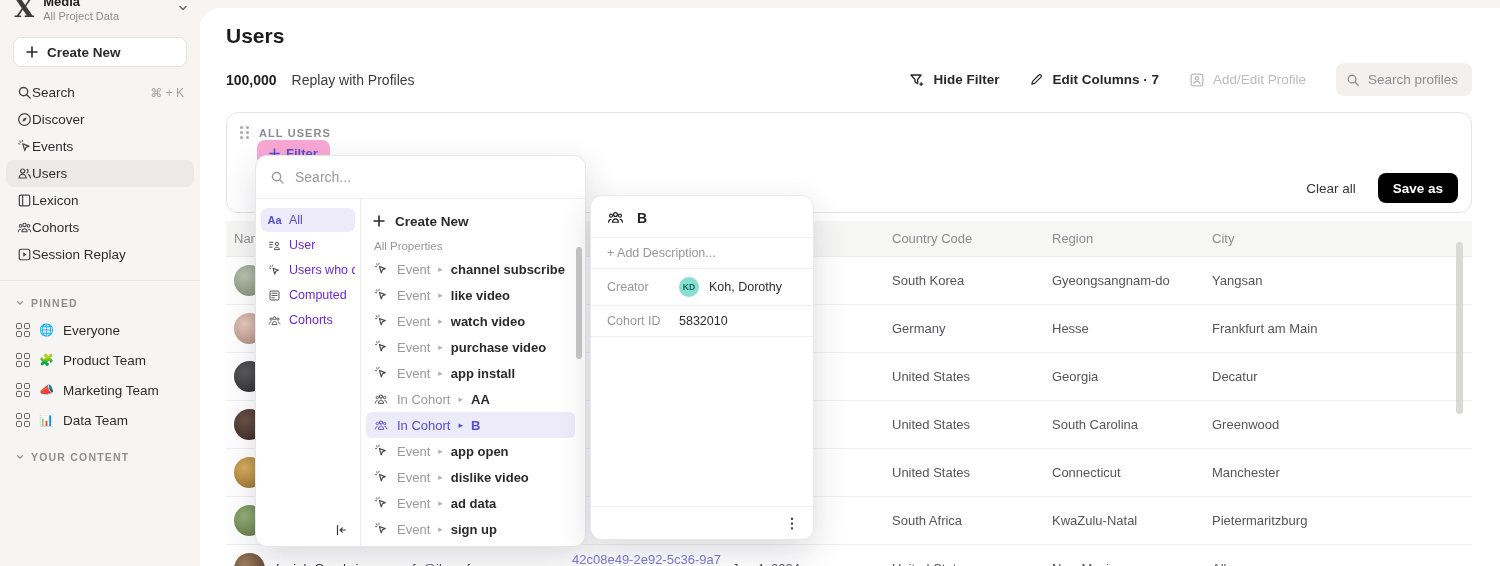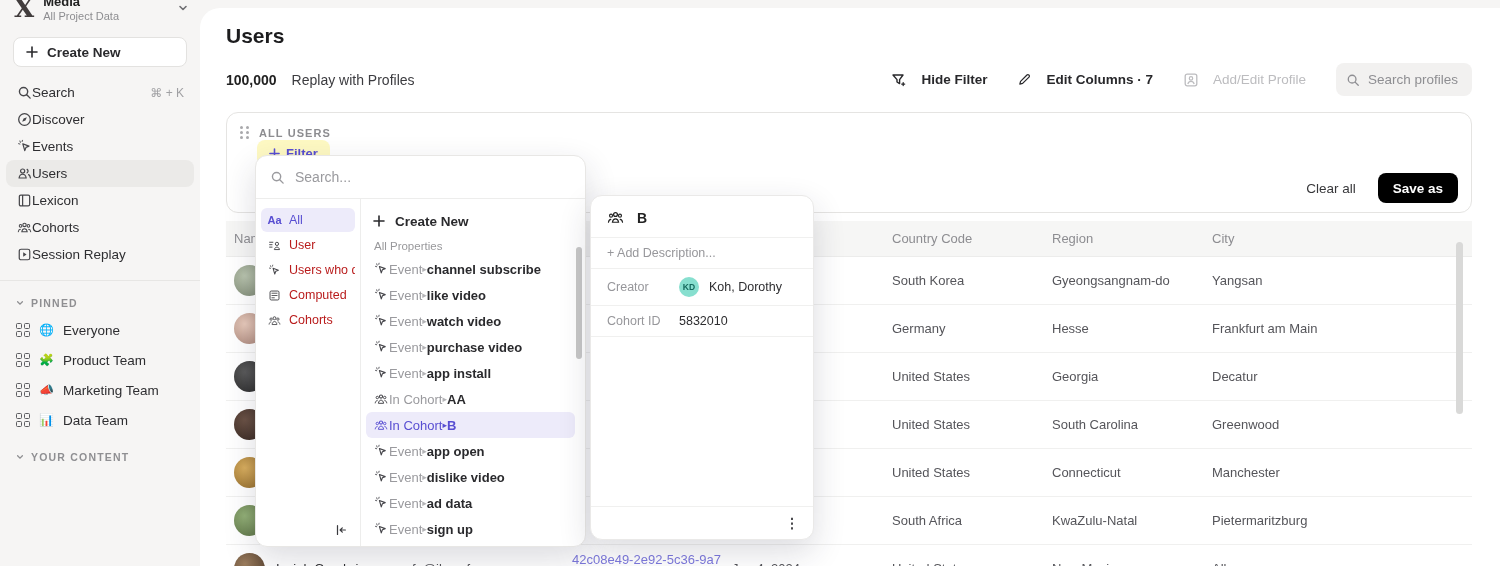--- a/index.html
+++ b/index.html
@@ -27,32 +27,32 @@
   .pin-emoji { font-size:12px; width:15px; text-align:center; }
   .chev { color:#6f6f73; }
 
   
   .main { position:absolute; left:200px; top:8px; width:1300px; height:558px; background:#fff; border-top-left-radius:20px; padding:16px 28px 0 26px; }
   .page-title { font-size:21px; font-weight:bold; color:#1c1c1e; }
   .subrow { display:flex; align-items:center; margin-top:15px; }
   .count { font-size:14px; font-weight:bold; color:#222; }
   .count-cap { font-size:14px; color:#3c3c40; margin-left:15px; }
   .tools { margin-left:auto; display:flex; align-items:center; gap:30px; }
-  .tool-btn { display:flex; align-items:center; gap:14px; font-size:13.5px; color:#28282b; font-weight:bold; cursor:pointer; }
+  .tool-btn { display:flex; align-items:center; gap:8px; font-size:13.5px; color:#28282b; font-weight:bold; cursor:pointer; }
   .tool-btn.disabled { color:#bcbcbf; font-weight:normal; }
   .searchbox { width:136px; height:33px; background:#f2f1f0; border-radius:8px; display:flex; align-items:center; gap:8px; padding:0 10px; color:#8e8e92; }
   .searchbox input { border:none; outline:none; background:transparent; width:100px; font-size:13.5px; font-family:"Liberation Sans",sans-serif; color:#333; }
   .searchbox input::placeholder { color:#8e8e92; }
 
   
   .filter-card { margin-top:16px; height:101px; border:1px solid #e5e4e2; border-radius:12px; position:relative; }
   .group-row { display:flex; align-items:center; gap:10px; padding:13px 0 0 13px; font-size:11px; letter-spacing:1.1px; color:#8c8c90; font-weight:bold; }
   .dots6 { display:grid; grid-template-columns:3px 3px; grid-gap:2px 3px; }
   .dots6 i { width:3px; height:3px; background:#a9a9ac; border-radius:50%; }
-  .filter-btn { position:absolute; left:30px; top:27px; height:27px; background:#fef9c3; color:#584ed2; border-radius:8px; display:flex; align-items:center; gap:6px; padding:0 12px; font-size:13px; font-weight:bold; cursor:pointer; }
+  .filter-btn { position:absolute; left:30px; top:27px; height:27px; background:#f9a8d4; color:#584ed2; border-radius:8px; display:flex; align-items:center; gap:6px; padding:0 12px; font-size:13px; font-weight:bold; cursor:pointer; }
   .card-actions { position:absolute; right:13px; bottom:9px; display:flex; align-items:center; gap:22px; }
   .clear-btn { font-size:13.5px; color:#37373a; cursor:pointer; }
   .save-btn { height:30px; background:#000000; color:#fff; border-radius:8px; display:flex; align-items:center; padding:0 15px; font-size:13.5px; font-weight:bold; cursor:pointer; }
 
   
   .tgrid { display:grid; grid-template-columns:178px 160px 160px 160px 160px 160px 1fr; align-items:center; }
   .thead { margin-top:8px; height:36px; background:#f6f6f5; border-bottom:1px solid #ececeb; color:#8d8d91; font-size:13px; }
   .thead div { padding-left:8px; }
   .trow { height:48px; border-bottom:1px solid #f0f0ef; font-size:13px; color:#55555a; }
   .trow > div { padding-left:8px; }
@@ -61,29 +61,29 @@
   .idcell { color:#7d79dd; line-height:1.25; width:158px; word-break:break-all; }
   .vscroll { position:absolute; right:37px; top:242px; width:7px; height:172px; background:#d9d9d8; border-radius:4px; }
 
   
   .dropdown { position:absolute; left:255px; top:155px; width:331px; height:392px; background:#fff; border:1px solid #e8e7e5; border-radius:12px; box-shadow:0 12px 32px rgba(40,40,60,.16); z-index:5; display:flex; flex-direction:column; }
   .dd-search { height:43px; border-bottom:1px solid #ededec; display:flex; align-items:center; gap:10px; padding:0 14px; color:#97979b; flex:0 0 43px; }
   .dd-search input { border:none; outline:none; width:240px; font-size:14px; font-family:"Liberation Sans",sans-serif; color:#333; background:transparent; }
   .dd-search input::placeholder { color:#9a9a9e; }
   .dd-body { flex:1; display:flex; min-height:0; position:relative; }
   .dd-cats { width:105px; border-right:1px solid #ededec; padding:9px 5px; position:relative; }
-  .dd-cat { height:24px; display:flex; align-items:center; gap:7px; padding:0 6px; border-radius:6px; font-size:12.5px; color:#b91c1c; margin-bottom:1px; white-space:nowrap; overflow:hidden; cursor:pointer; }
+  .dd-cat { height:24px; display:flex; align-items:center; gap:7px; padding:0 6px; border-radius:6px; font-size:12.5px; color:#6d28d9; margin-bottom:1px; white-space:nowrap; overflow:hidden; cursor:pointer; }
   .dd-cat .ic { width:15px; color:#4a4a4e; display:flex; justify-content:center; flex:0 0 15px; }
   .dd-cat.sel { background:#edebfa; color:#584ed2; }
   .dd-cat.sel .ic { color:#584ed2; }
   .aa { font-size:11px; font-weight:bold; }
   .dd-list { flex:1; padding:9px 12px 8px 12px; position:relative; }
   .dd-create { height:26px; display:flex; align-items:center; gap:10px; font-size:13.5px; font-weight:bold; color:#2a2a2d; cursor:pointer; }
   .dd-sec { font-size:11.5px; color:#98989b; margin:6px 0 4px 1px; }
-  .dd-item { height:26px; display:flex; align-items:center; font-size:13px; border-radius:6px; padding:0 7px; margin:0 -2px 0 -7px; cursor:pointer; }
+  .dd-item { height:26px; display:flex; align-items:center; gap:8px; font-size:13px; border-radius:6px; padding:0 7px; margin:0 -2px 0 -7px; cursor:pointer; }
   .dd-item .ic { width:16px; color:#45454a; display:flex; justify-content:center; flex:0 0 16px; }
   .dd-item .prefix { color:#9a9a9e; }
   .dd-item .arr { color:#b3b3b6; font-size:9px; }
   .dd-item .pname { color:#2a2a2d; font-weight:bold; }
   .dd-item.sel { background:#edebfa; }
   .dd-item.sel .prefix, .dd-item.sel .pname, .dd-item.sel .arr, .dd-item.sel .ic { color:#584ed2; }
   .dd-thumb { position:absolute; right:3px; top:48px; width:6px; height:112px; background:#c7c7c7; border-radius:3px; }
   .dd-collapse { position:absolute; left:78px; bottom:9px; color:#3a3a3e; cursor:pointer; }
 
   

